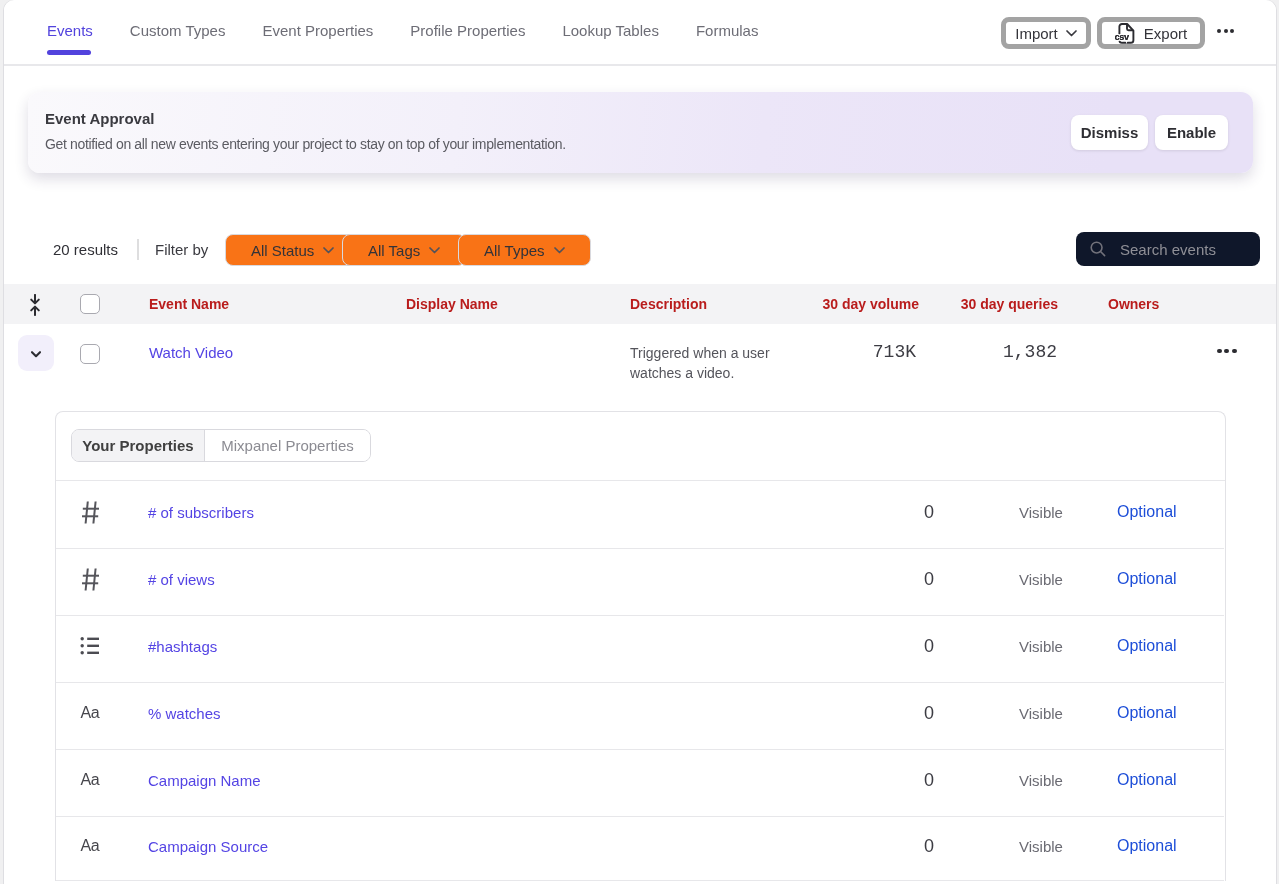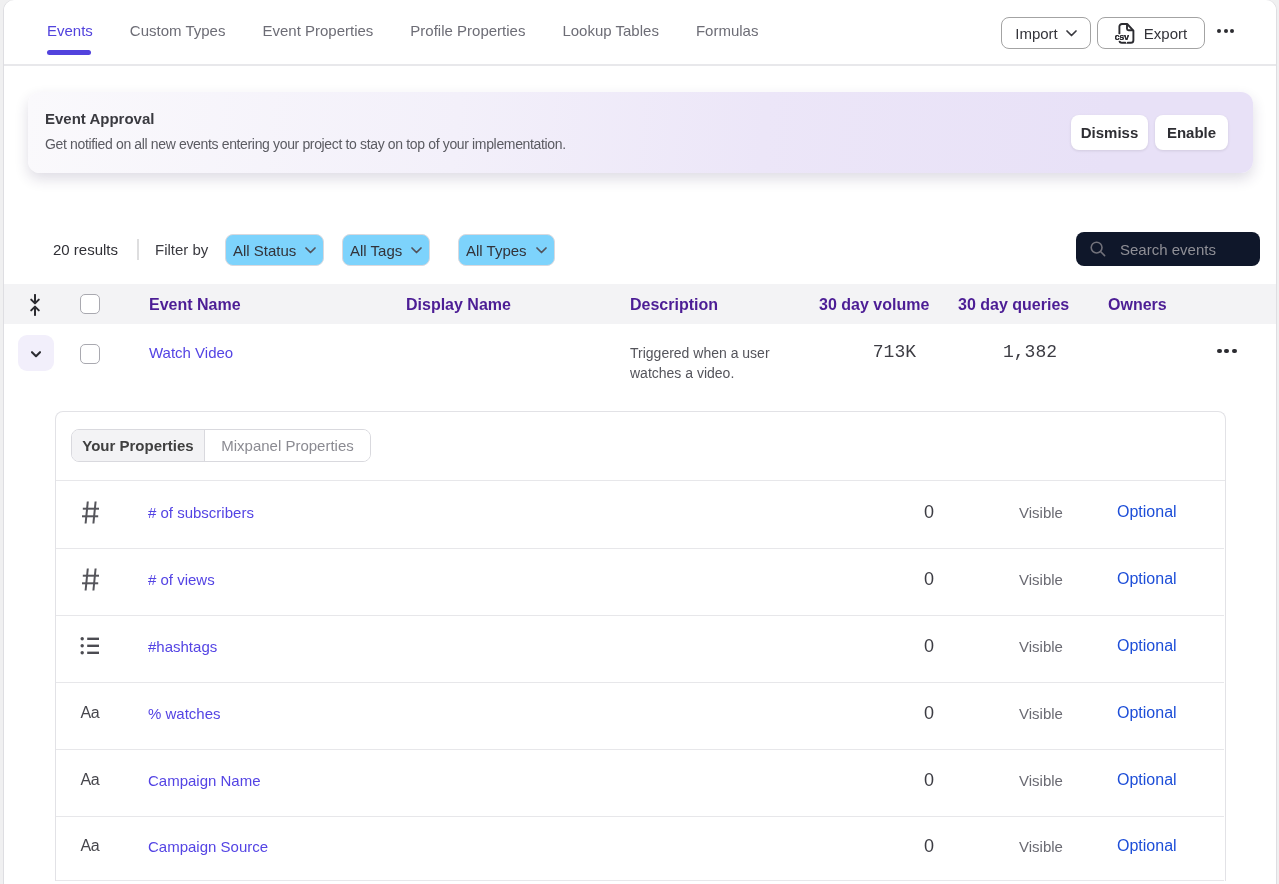--- a/index.html
+++ b/index.html
@@ -12,52 +12,52 @@
 
   
   .topbar { position:absolute; left:4px; top:0; width:1272px; height:66px;
     background:#fff; border-bottom:2px solid #e8e8eb; border-radius:10px 10px 0 0; }
   .tabs { position:absolute; left:47px; top:0; height:60px; display:flex; gap:37px;
     align-items:center; font-size:15px; color:#6d6d76; white-space:nowrap; }
   .tab-active { color:#5243dd; }
   .tab-underline { position:absolute; left:47px; top:50px; width:44px; height:4.5px;
     border-radius:3px; background:#5243dd; }
   .btn { position:absolute; display:flex; align-items:center; justify-content:center;
-    background:#fff; border:1px solid #a3a3a3; border-radius:8px; font-size:15px;
+    background:#fff; border:5px solid #a3a3a3; border-radius:8px; font-size:15px;
     color:#34343a; font-weight:500; }
   .dots { display:flex; gap:2.5px; align-items:center; }
   .dots i { width:4px; height:4px; border-radius:50%; background:#2c2c31; }
   .dots2 { display:flex; gap:2.8px; align-items:center; }
   .dots2 i { width:4.7px; height:4.7px; border-radius:50%; background:#2c2c31; }
 
   
   .banner { position:absolute; left:28px; top:92px; width:1225px; height:81px;
     border-radius:12px;
     background:linear-gradient(96deg,#faf9fc 0%,#f3f0fa 35%,#ece6f8 60%,#e8e1f7 88%);
     box-shadow:0 6px 14px rgba(50,40,90,0.16); }
   .banner h3 { position:absolute; left:17px; top:18px; font-size:15px; color:#3a3a40;
     font-weight:700; }
   .banner p { position:absolute; left:17px; top:44px; font-size:14px; letter-spacing:-0.35px; color:#5b5b62; }
   .wbtn { position:absolute; top:23px; height:35px; background:#fff; border-radius:8px;
     display:flex; align-items:center; justify-content:center; font-size:15px;
     font-weight:600; color:#2e2e33; box-shadow:0 1px 3px rgba(0,0,0,0.10);text-align:center; }
   .ftext { position:absolute; font-size:15px; color:#303036; font-weight:500; }
   .fdiv { position:absolute; left:137px; top:239px; width:2px; height:21px; background:#dededf; }
   .fbtn { position:absolute; top:234px; height:32px; display:flex; align-items:center;
-    background:#7dd3fc; border:1px solid #d9d9de; border-radius:8px; font-size:15px;
-    font-weight:500; color:#333339; padding:0 7px; gap:9px; }
+    background:#f97316; border:1px solid #d9d9de; border-radius:8px; font-size:15px;
+    font-weight:500; color:#333339; padding:0 25px; gap:9px; }
   .search { position:absolute; left:1076px; top:232px; width:184px; height:34px;
     background:#0f172a; border-radius:8px; display:flex; align-items:center;
     padding-left:13px; gap:13px; }
   .search span { font-size:15px; color:#8f8f96; }
 
   
   .thead { position:absolute; left:4px; top:284px; width:1272px; height:40px;
     background:#f3f3f5; }
-  .th { position:absolute; font-size:16px; font-weight:700; color:#4c1d95; top:12px;
+  .th { position:absolute; font-size:14px; font-weight:700; color:#b91c1c; top:12px;
     white-space:nowrap; }
   .checkbox { position:absolute; width:20px; height:20px; background:#fff;
     border:1.5px solid #a9a9b0; border-radius:5px; }
 
   
   .chevbtn { position:absolute; left:18px; top:335px; width:36px; height:36px;
     background:#f2effb; border-radius:9px; display:flex; align-items:center;
     justify-content:center; }
   .purple { color:#5444e4; }
   .mono { font-family:"Liberation Mono", monospace; }

